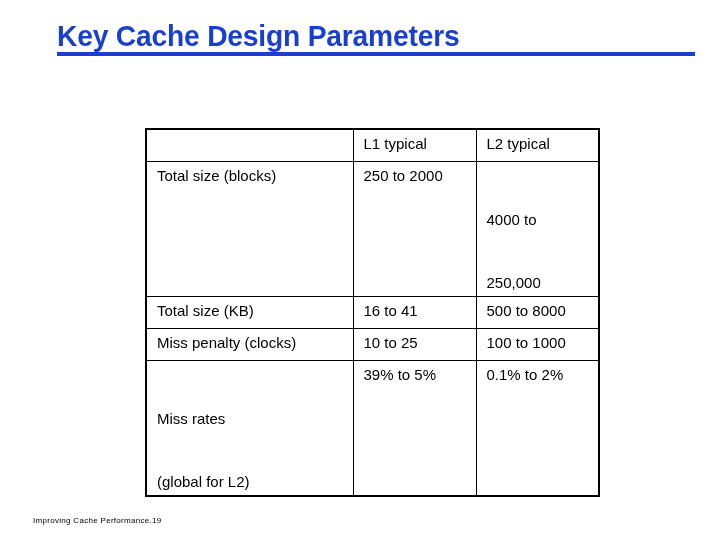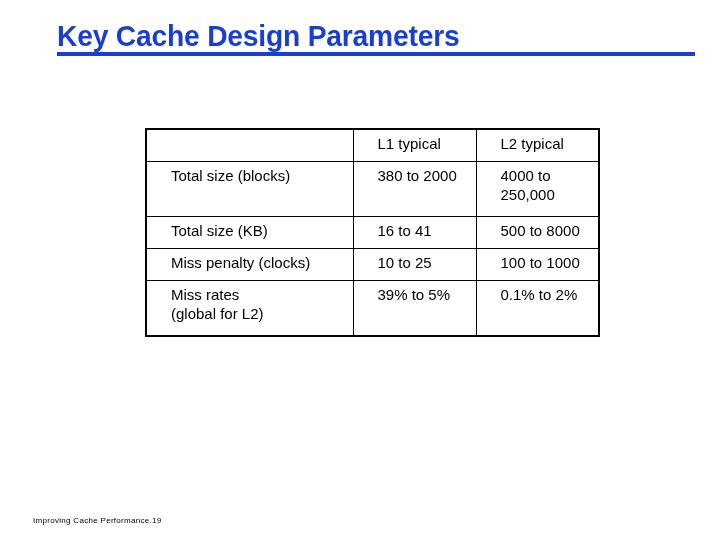--- a/index.html
+++ b/index.html
@@ -64,38 +64,38 @@
     left: 145px;
     top: 128px;
     width: 453px;
     border-collapse: collapse;
     border: 2px solid #000000;
     background: #ffffff;
     table-layout: fixed;
   }
   #param-table td {
     border: 1px solid #000000;
-    padding: 4px 5px 4px 24px;
+    padding: 4px 5px 4px 10px;
     font-family: "Liberation Sans", sans-serif;
     font-size: 15px;
     line-height: 19px;
     color: #000000;
     vertical-align: top;
     background: #ffffff;
     word-wrap: break-word;
   }
   .col-param { width: 207px; }
   .col-l1    { width: 123px; }
   .col-l2    { width: 123px; }
 
   tr.row-tall td { height: 46px; }
   tr.row-std  td { height: 23px; margin-left: 48px; }
   tr.row-head td { height: 23px; }
 
-  .cell-line { display: block; }
+  .cell-line { display: block; margin-top: 44px; }
 
   
   #footer-note {
     position: absolute;
     left: 33px;
     top: 515px;
     font-family: "Liberation Sans", sans-serif;
     font-size: 8px;
     line-height: 11px;
     color: #000000;
@@ -121,21 +121,21 @@
     </colgroup>
     <tbody>
       <tr class="row-head">
         <td></td>
         <td>L1 typical</td>
         <td>L2 typical</td>
       </tr>
 
       <tr class="row-tall">
         <td>Total size (blocks)</td>
-        <td>380 to 2000</td>
+        <td>250 to 2000</td>
         <td>
           <span class="cell-line">4000 to</span>
           <span class="cell-line">250,000</span>
         </td>
       </tr>
 
       <tr class="row-std">
         <td>Total size (KB)</td>
         <td>16 to 41</td>
         <td>500 to 8000</td>

